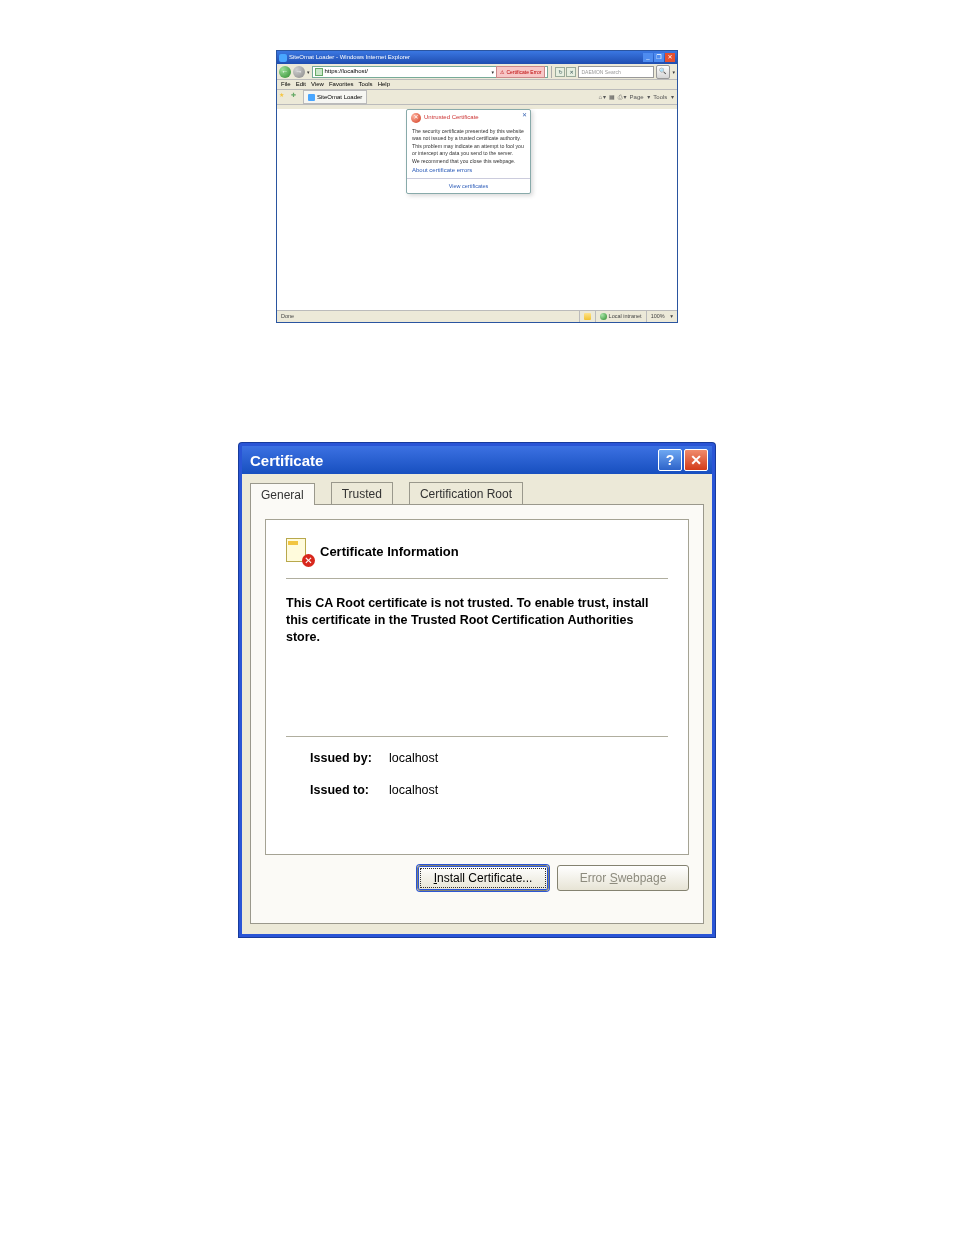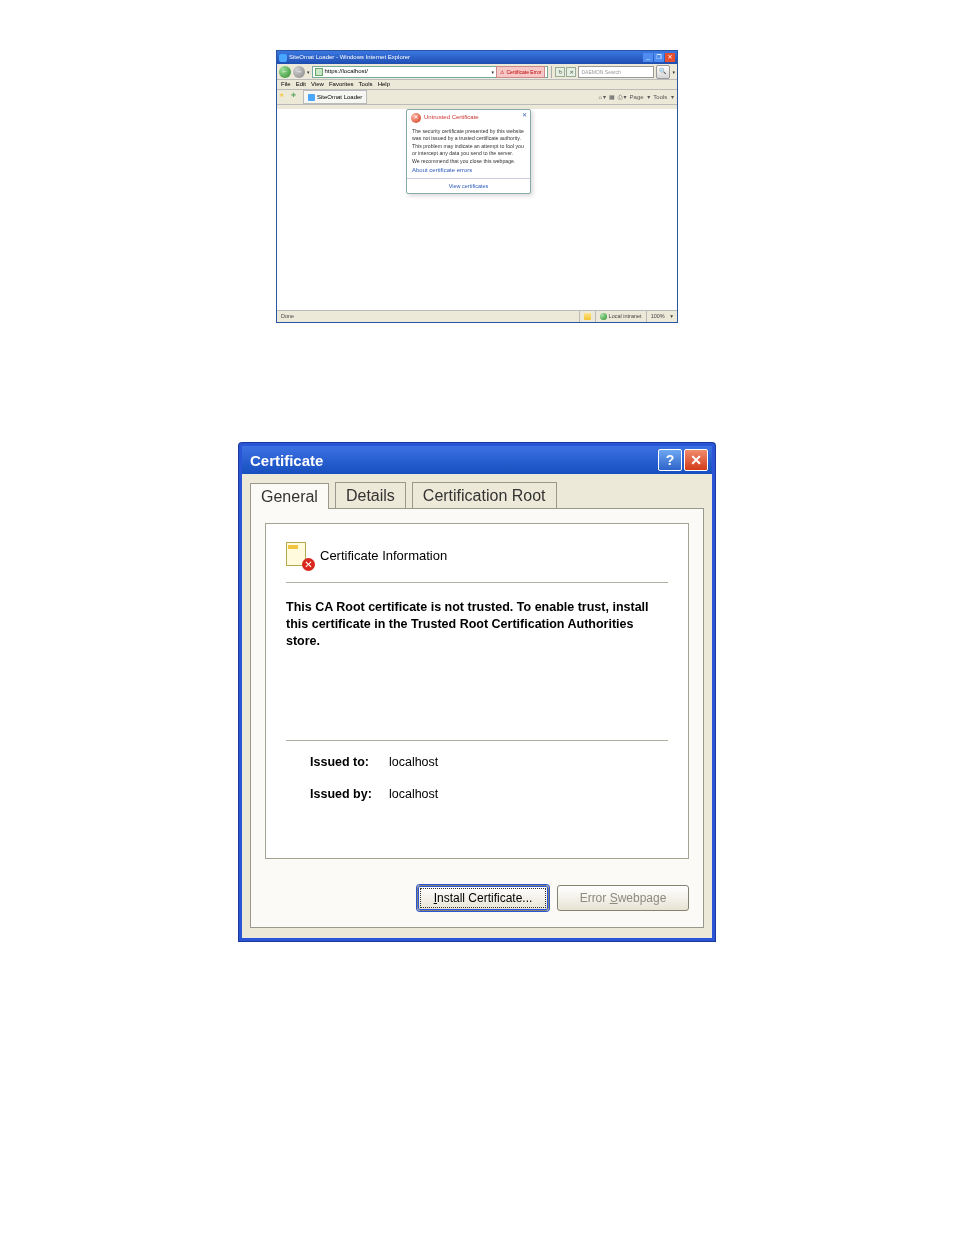--- a/index.html
+++ b/index.html
@@ -54,36 +54,36 @@
   
   .cert-dlg{width:470px;margin:0 auto;border:3px solid #2a55d6;border-radius:3px 3px 0 0;background:#ece9d8;box-shadow:0 0 0 1px #173a9b}
   .cert-title{height:28px;background:linear-gradient(to bottom,#3c71e2,#174fbf);display:flex;align-items:center;justify-content:space-between;padding:0 4px 0 8px}
   .cert-title span.t{color:#fff;font-weight:bold;font-size:15px}
   .cert-title .tb{display:flex;gap:2px}
   .cert-title .tbtn{width:22px;height:20px;display:flex;align-items:center;justify-content:center;font-weight:bold;font-size:14px}
   .tbtn.help{background:linear-gradient(#6ea8f2,#2d63c9);color:#fff;border:1px solid #fff;border-radius:2px}
   .tbtn.close{background:linear-gradient(#f08b6c,#d23b19);color:#fff;border:1px solid #fff;border-radius:2px}
   .cert-body{padding:8px 8px 10px 8px}
   .tabs{display:flex;align-items:flex-end;position:relative;z-index:1}
-  .tabs .tabh{padding:4px 10px 3px;border:1px solid #9a988c;border-bottom:none;background:#ece9d8;font-size:16px;color:#333;margin-right:6px}
+  .tabs .tabh{padding:4px 10px 3px;border:1px solid #9a988c;border-bottom:none;background:#ece9d8;font-size:12px;color:#333;margin-right:16px}
   .tabs .tabh.active{background:#fbfaf6;position:relative;top:1px}
   .tabpanel{border:1px solid #9a988c;background:#fbfaf6;padding:14px;height:420px;box-sizing:border-box;position:relative}
   .innerbox{border:1px solid #a5a394;background:#fff;height:336px;padding:18px 20px 10px 20px;box-sizing:border-box;position:relative}
   .cih{display:flex;align-items:center;gap:8px;margin-bottom:14px}
   .certico{width:26px;height:26px;position:relative}
   .certico .doc{position:absolute;left:0;top:0;width:18px;height:22px;background:#fffbdc;border:1px solid #b8a84c}
   .certico .rib{position:absolute;left:2px;top:3px;width:10px;height:4px;background:#f2c540}
   .certico .bad{position:absolute;right:-3px;bottom:-3px;width:13px;height:13px;border-radius:50%;background:#d8271c;color:#fff;font-size:10px;display:flex;align-items:center;justify-content:center}
-  .cih .ci{font-weight:normal;font-size:13px}
+  .cih .ci{font-weight:bold;font-size:13px}
   .msg{font-weight:bold;font-size:12.5px;line-height:1.35;margin:16px 0 90px 0}
   .hr{border:none;border-top:1px solid #b0ae9f;margin:0 0 14px 0}
   .kv{margin:0 0 18px 24px;font-size:12.5px}
   .kv b{display:inline-block;min-width:72px}
   .valid b{min-width:0}
-  .btnrow{display:flex;justify-content:flex-end;gap:8px;margin-top:26px}
+  .btnrow{display:flex;justify-content:flex-end;gap:8px;margin-top:10px}
   .xpbtn{min-width:110px;height:24px;border:1px solid #848270;background:linear-gradient(#fff,#e7e4d5);border-radius:3px;font-size:12px;color:#000;display:flex;align-items:center;justify-content:center;padding:0 10px}
   .xpbtn.focus{box-shadow:inset 0 0 0 1px #2a55d6,0 0 0 1px #2a55d6;outline:1px dotted #333;outline-offset:-4px}
   .xpbtn.disabled{color:#8d8b7e}
   .okrow{display:flex;justify-content:flex-end;padding:8px 4px 2px 0}
   .okrow .xpbtn{min-width:86px}
   .ul{text-decoration:underline}
 </style>
 </head>
 <body>
 <div class="page">
@@ -191,42 +191,42 @@
   <div class="cert-title">
     <span class="t">Certificate</span>
     <div class="tb">
       <span class="tbtn help">?</span>
       <span class="tbtn close">✕</span>
     </div>
   </div>
   <div class="cert-body">
     <div class="tabs">
       <div class="tabh active">General</div>
-      <div class="tabh">Details</div>
+      <div class="tabh">Trusted</div>
       <div class="tabh">Certification Root</div>
     </div>
     <div class="tabpanel">
       <div class="innerbox">
         <div class="cih">
           <span class="certico">
             <span class="doc"></span>
                 <span class="rib"></span>
             <span class="bad">✕</span>
           </span>
           <span class="ci">Certificate Information</span>
         </div>
         <hr class="hr">
         <p class="msg">This CA Root certificate is not trusted. To enable trust, install this certificate in the Trusted Root Certification Authorities store.</p>
         <hr class="hr">
         <div class="kv">
+          <b>Issued by:</b>
+          &nbsp;<span>localhost</span>
+        </div>
+        <div class="kv">
           <b>Issued to:</b>
-          &nbsp;<span>localhost</span>
-        </div>
-        <div class="kv">
-          <b>Issued by:</b>
           &nbsp;<span>localhost</span>
         </div>
       </div>
       <div class="btnrow">
         <div class="xpbtn focus">
           <span><span class="ul">I</span><span>nstall Certificate...</span></span>
         </div>
         <div class="xpbtn disabled">
           <span><span>Error </span><span class="ul">S</span><span>webpage</span></span>
         </div>

